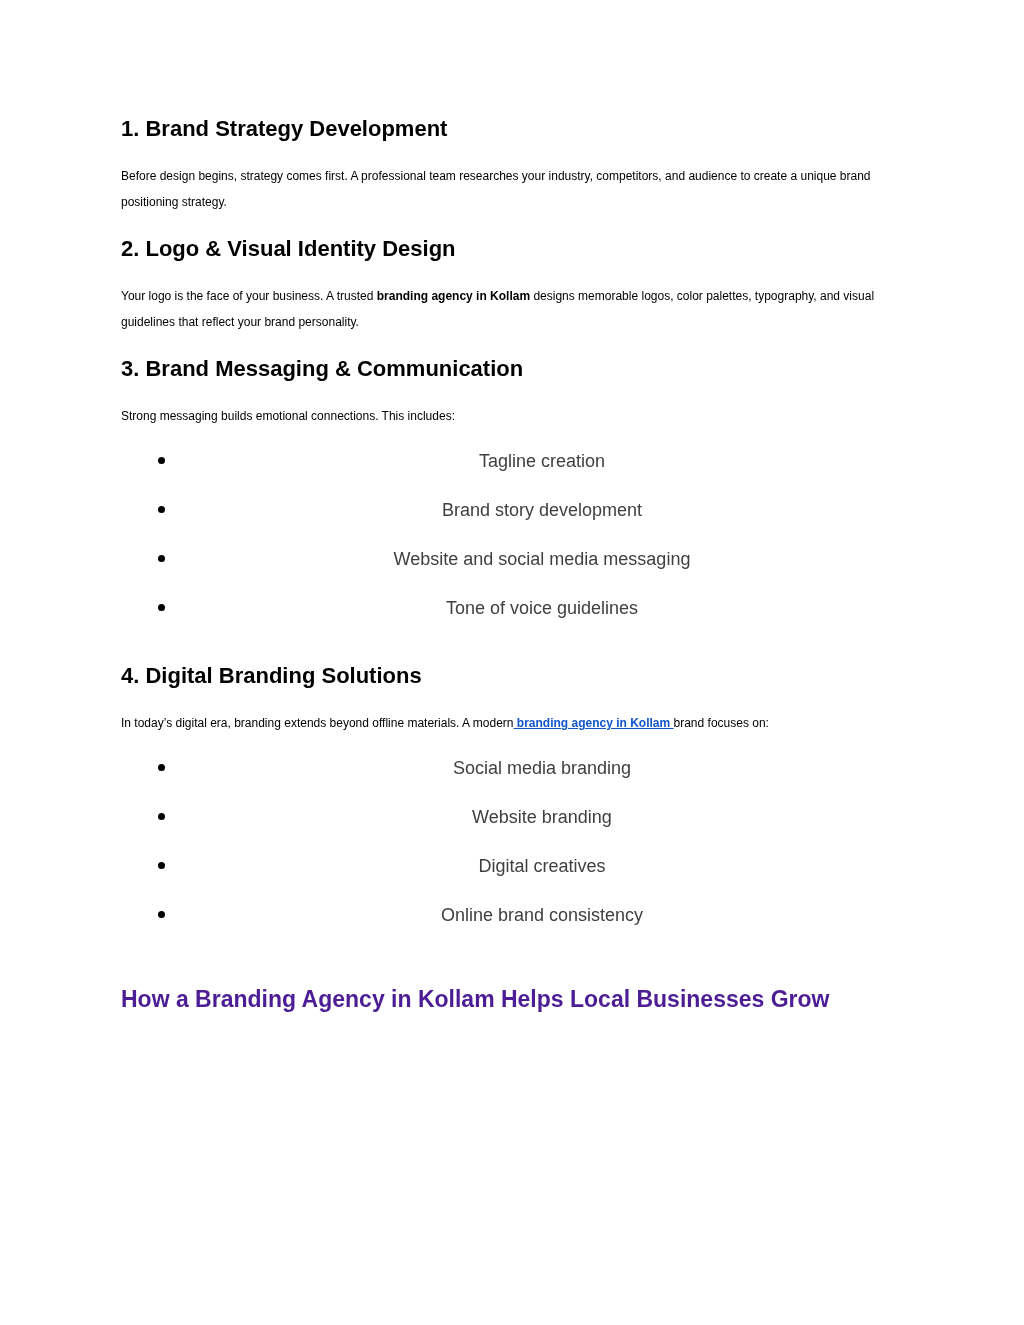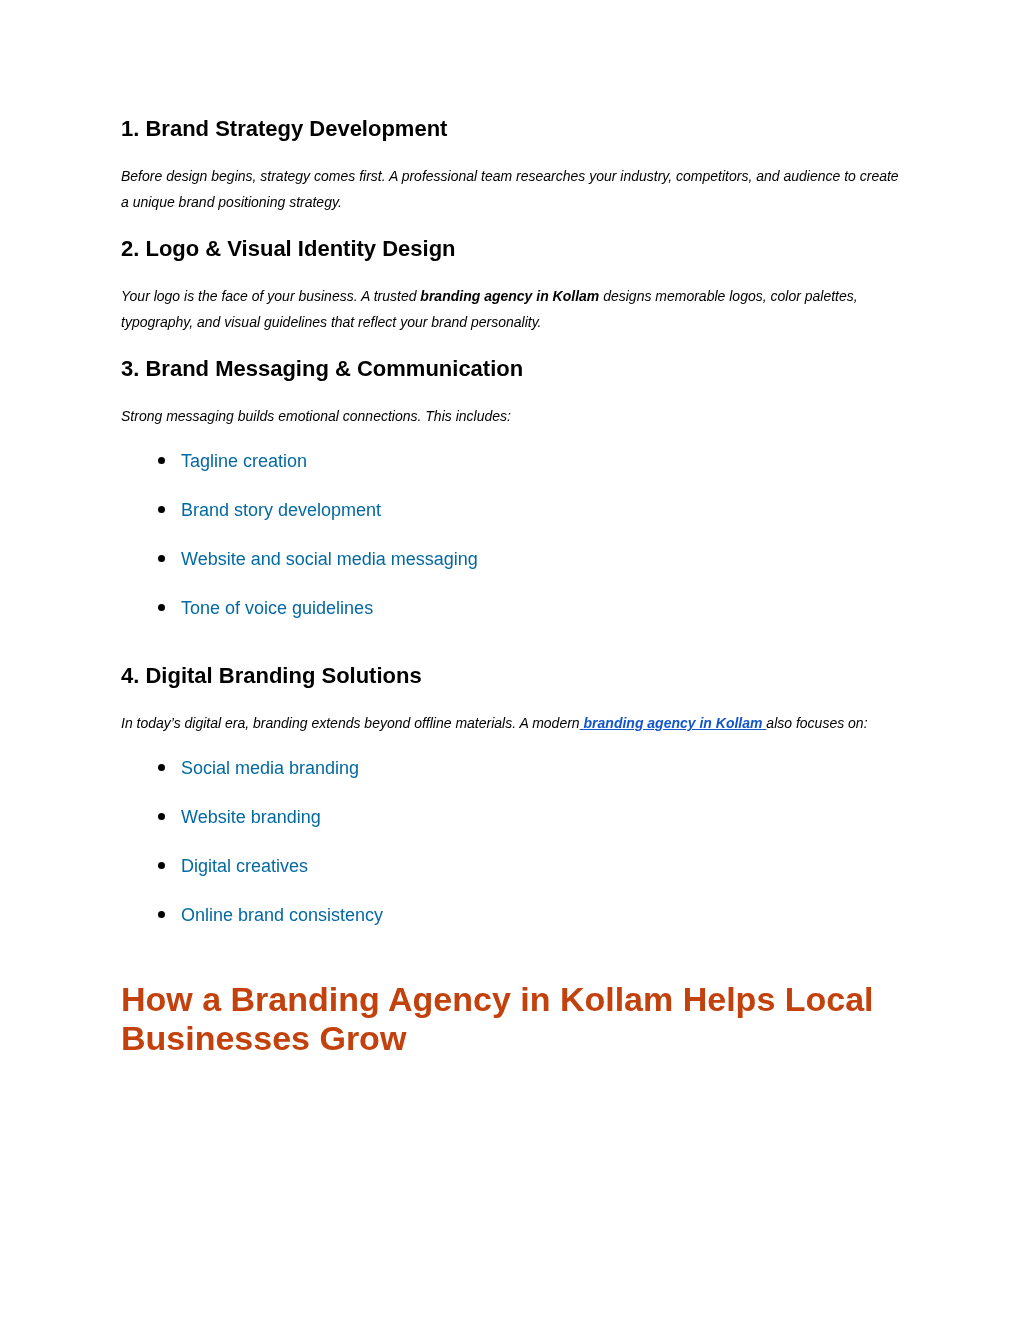--- a/index.html
+++ b/index.html
@@ -29,25 +29,24 @@
     margin: 19px 0 0 0;
     color: #000000;
   }
   h3.section-heading.first {
     margin-top: 0;
   }
   h3.section-heading.after-list {
     margin-top: 40px;
   }
   p.body-text {
-    font-size: 14px;
+    font-size: 12px;
     line-height: 26px;
     margin: 19px 0 0 0;
     color: #000000;
-    font-style: italic;
   }
   p.body-text .bold-phrase {
     font-weight: 700;
   }
   a.doc-link {
     color: #1155cc;
     font-weight: 700;
     text-decoration: underline;
     cursor: pointer;
   }
@@ -55,40 +54,41 @@
     list-style: none;
     margin: 19px 0 0 0;
     padding: 0;
   }
   ul.doc-list li {
     position: relative;
     padding-left: 60px;
     font-size: 18px;
     line-height: 26px;
     margin: 23px 0 0 0;
-    color: #0369a1;
+    color: #404040;
+    text-align: center;
   }
   ul.doc-list li:first-child {
     margin-top: 0;
   }
   ul.doc-list .bullet {
     position: absolute;
     left: 37px;
     top: 9px;
     width: 7px;
     height: 7px;
     border-radius: 50%;
     background: #000000;
   }
   h1.main-heading {
-    font-size: 34px;
+    font-size: 23px;
     line-height: 39px;
     font-weight: 700;
     margin: 52px 0 0 0;
-    color: #c2410c;
+    color: #4c1d95;
   }
 </style>
 </head>
 <body>
 
 <div class="page">
 
   <h3 class="section-heading first">1. Brand Strategy Development</h3>
 
   <p class="body-text">Before design begins, strategy comes first. A professional team researches your industry, competitors, and audience to create a unique brand positioning strategy.</p>
@@ -115,21 +115,21 @@
       <span>Website and social media messaging</span>
     </li>
     <li>
       <span class="bullet"></span>
       <span>Tone of voice guidelines</span>
     </li>
   </ul>
 
   <h3 class="section-heading after-list">4. Digital Branding Solutions</h3>
 
-  <p class="body-text"><span>In today’s digital era, branding extends beyond offline materials. A modern</span><a class="doc-link" href="#"> branding agency in Kollam </a><span>also focuses on:</span></p>
+  <p class="body-text"><span>In today’s digital era, branding extends beyond offline materials. A modern</span><a class="doc-link" href="#"> branding agency in Kollam </a><span>brand focuses on:</span></p>
 
   <ul class="doc-list">
     <li>
       <span class="bullet"></span>
       <span>Social media branding</span>
     </li>
     <li>
       <span class="bullet"></span>
       <span>Website branding</span>
     </li>

